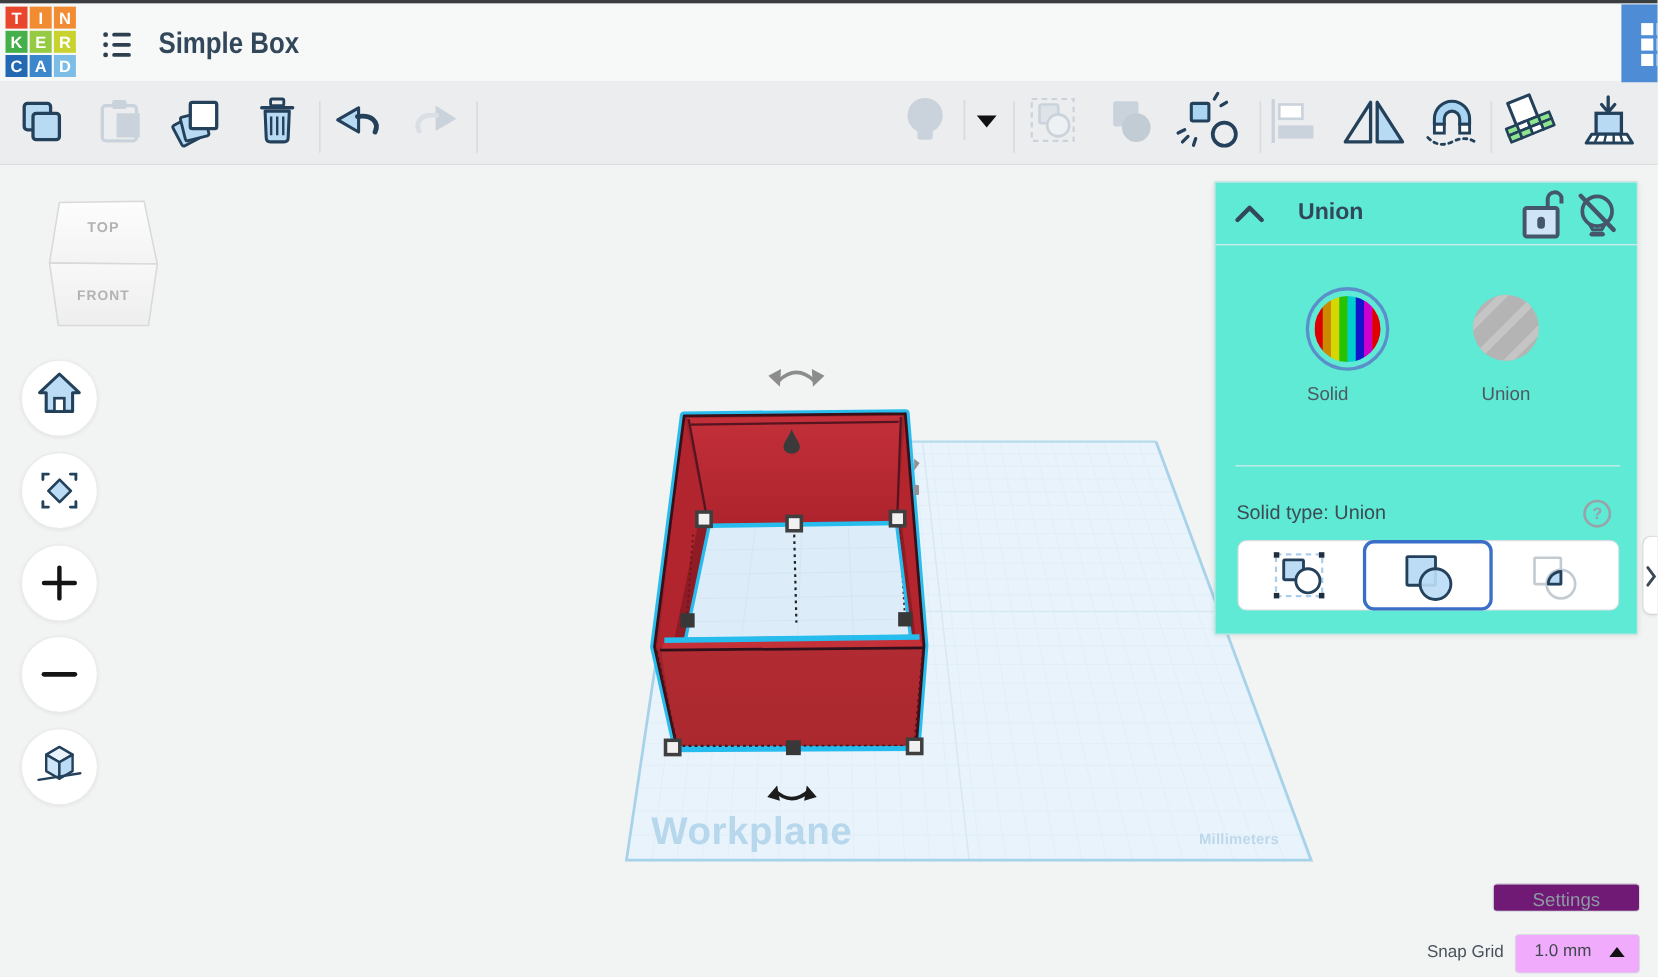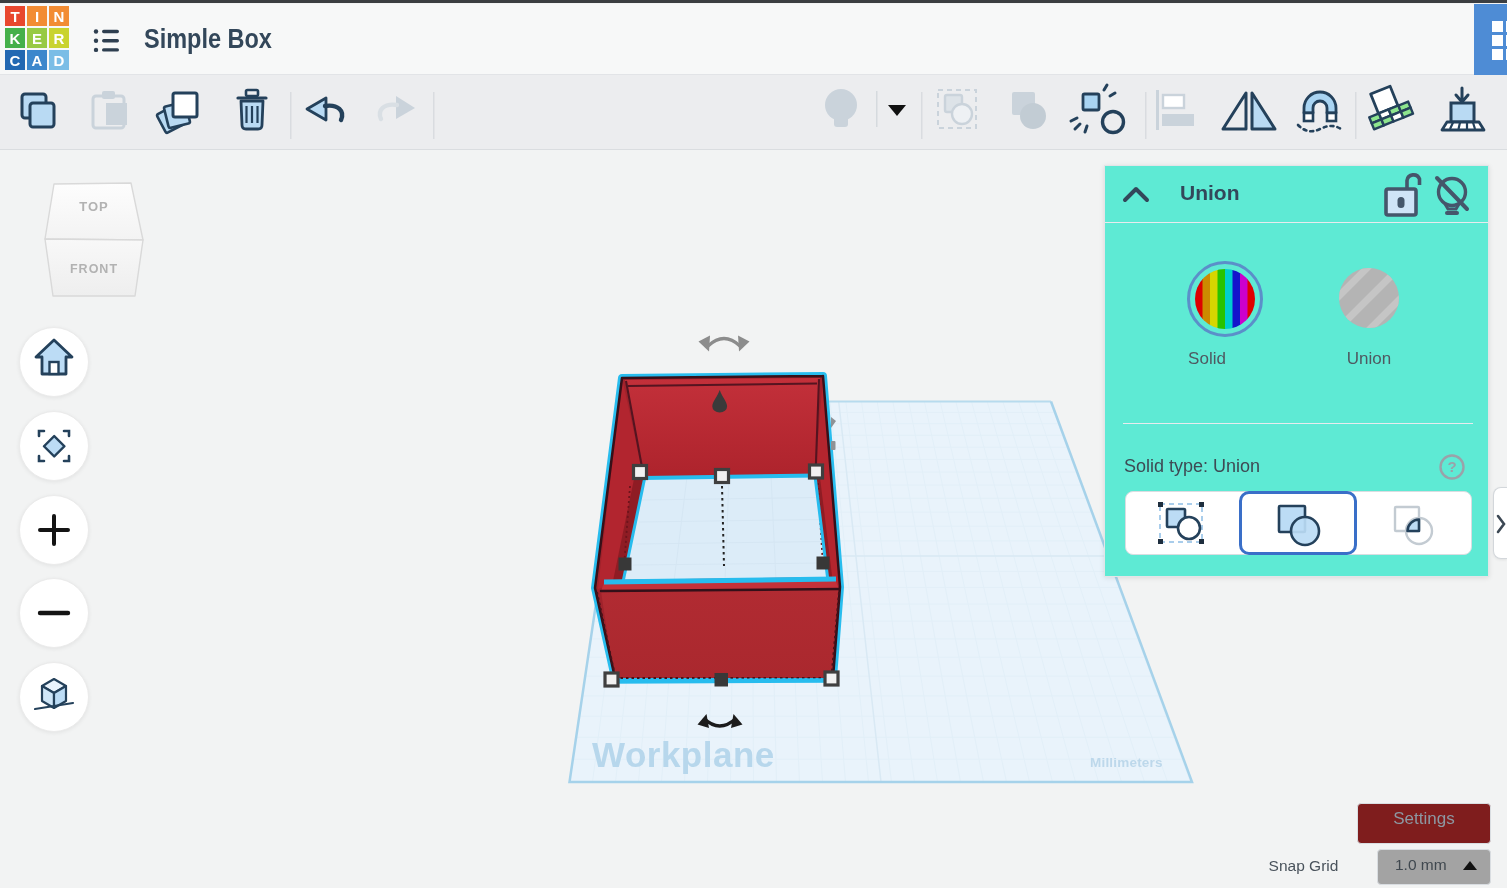--- a/index.html
+++ b/index.html
@@ -17,24 +17,24 @@
   #panel{left:1104px;top:165px;width:385px;height:412px;background:#5eead4;border:1px solid #e2e5e8;
          box-shadow:0 1px 5px rgba(0,0,0,0.10);box-sizing:border-box;}
   #panelhead{left:0;top:0;width:100%;height:57px;border-bottom:1px solid #e9ebee;box-sizing:border-box;}
   #uniontxt{left:75px;top:15px;font-size:21px;font-weight:bold;color:#33475a;}
   .swlabel{font-size:17px;color:#4f5961;width:100px;text-align:center;}
   #grouptype{left:19px;top:290px;font-size:18px;color:#3e4a54;}
   #optbar{left:20px;top:325px;width:347px;height:64px;background:#fff;border:1px solid #d9dde1;border-radius:8px;box-sizing:border-box;}
   #optsel{left:134px;top:325px;width:118px;height:64px;border:3px solid #3a6fc8;border-radius:10px;box-sizing:border-box;background:transparent;}
   #paneltab{left:1493px;top:487px;width:14px;height:72px;background:#fff;border:1px solid #d3d7db;border-right:none;
             border-radius:8px 0 0 8px;box-sizing:border-box;box-shadow:0 1px 3px rgba(0,0,0,0.08);}
-  #settings{left:1357px;top:803px;width:134px;height:41px;background:#7f1d1d;border:1px solid #d9dde1;border-radius:4px;
+  #settings{left:1357px;top:803px;width:134px;height:26px;background:#701a75;border:1px solid #d9dde1;border-radius:4px;
             box-sizing:border-box;color:#8d98a2;font-size:17px;text-align:center;line-height:29px;}
-  #snaplabel{left:1240px;top:857px;width:127px;text-align:center;font-size:15.5px;color:#49525b;}
-  #snapbox{left:1377px;top:849px;width:114px;height:36px;background:#a3a3a3;border:1px solid #d9dde1;border-radius:4px;
+  #snaplabel{left:1240px;top:857px;width:127px;text-align:right;font-size:15.5px;color:#49525b;}
+  #snapbox{left:1377px;top:849px;width:114px;height:36px;background:#f0abfc;border:1px solid #d9dde1;border-radius:4px;
            box-sizing:border-box;font-size:15.5px;color:#40484f;line-height:30px;padding-left:17px;}
 </style>
 </head>
 <body>
 <div id="canvas" class="abs"></div>
 
 <svg class="abs" style="left:0;top:0" width="1507" height="888" viewBox="0 0 1507 888">
  <defs>
   <linearGradient id="backw" x1="0" y1="0" x2="0" y2="1">
    <stop offset="0" stop-color="#c3303a"></stop>

